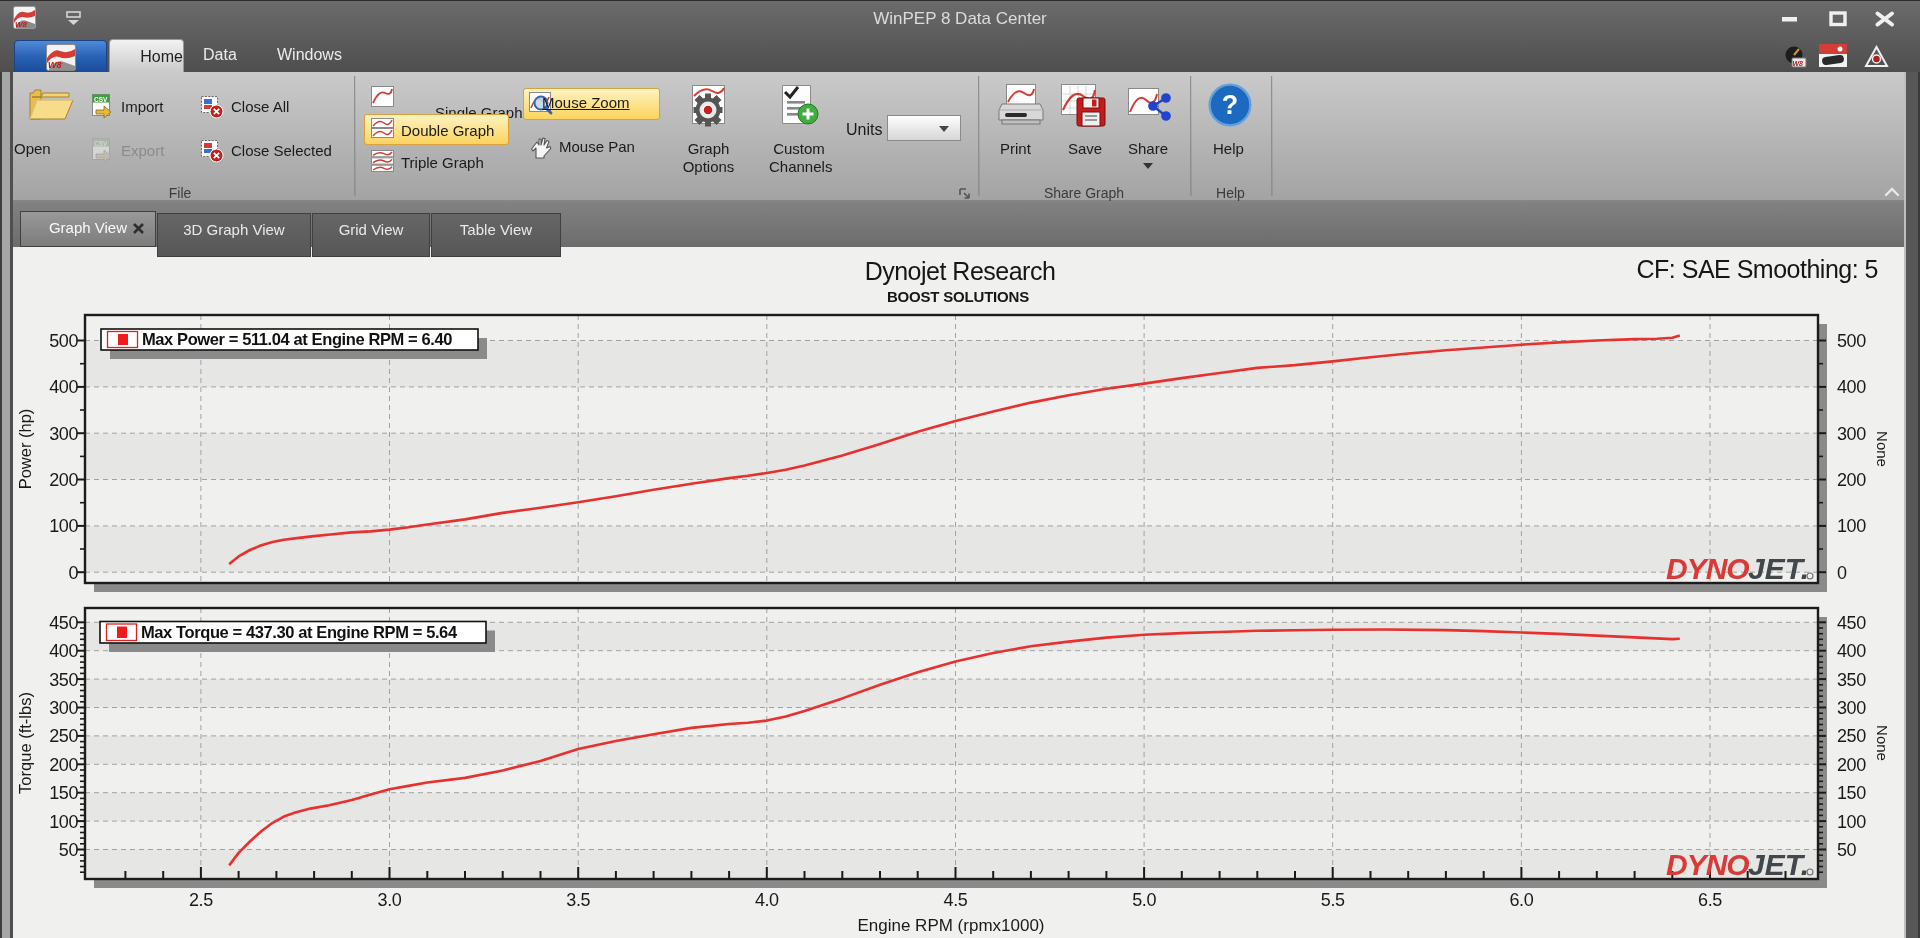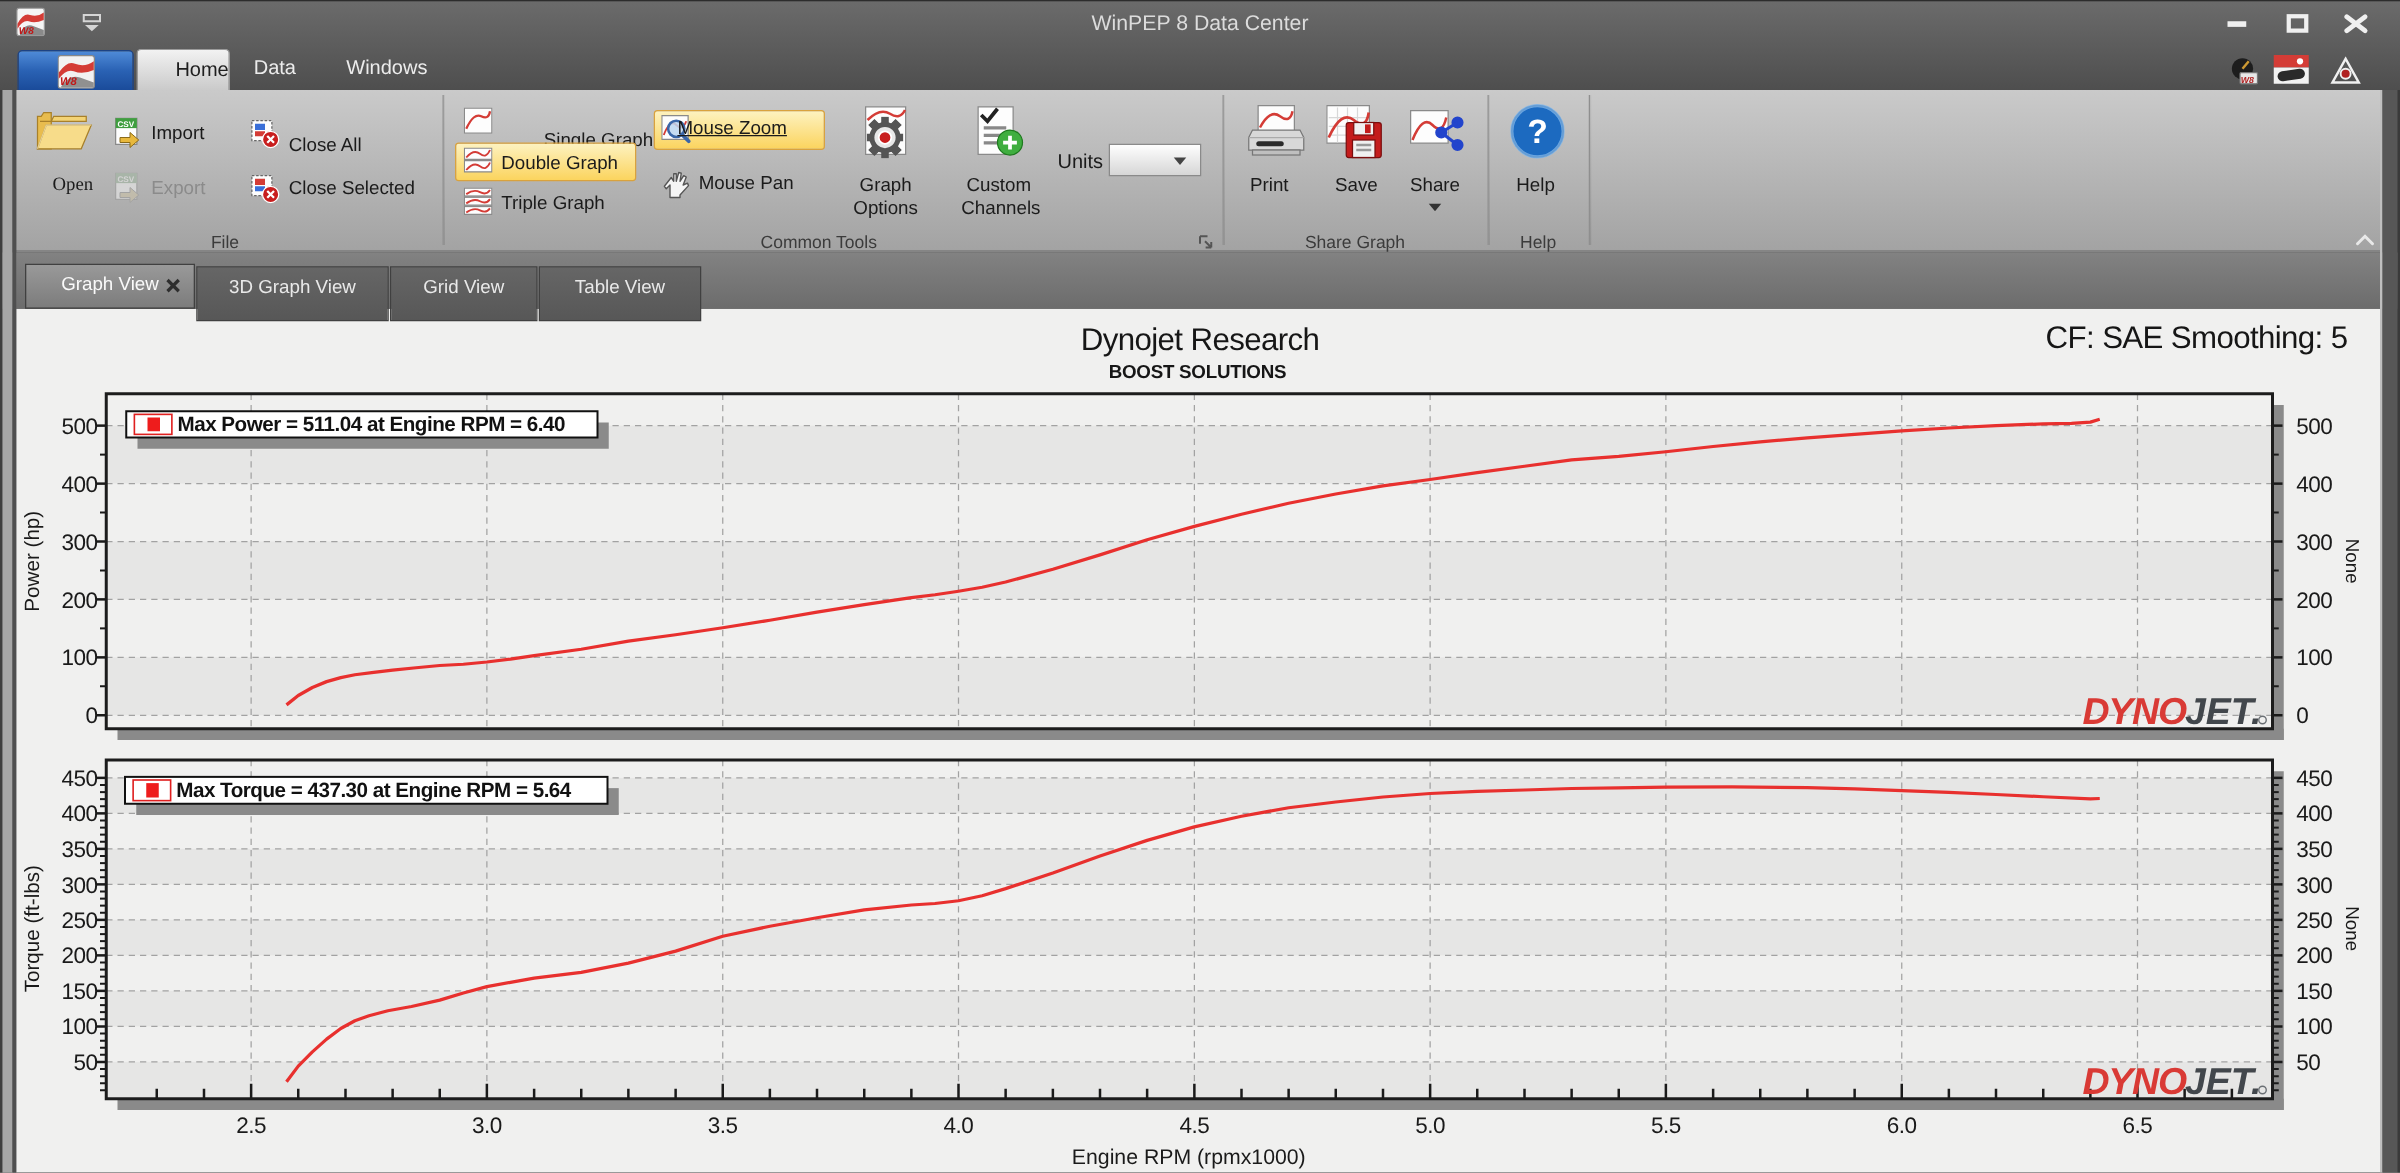--- a/index.html
+++ b/index.html
@@ -353,21 +353,21 @@
 </div>
 
 <div id="ribbon">
     <div style="position:absolute;left:-13px;top:0;width:1920px;height:130px">
 <svg class="abs" style="left:27px;top:13px" width="47" height="40">
 <path d="M3 8 L3 34 L14 34 L14 5 L8 5 L6 8 Z" fill="#e8bc4e" stroke="#a8802a"></path>
 <path d="M5 12 L42 12 L42 8 L16 8 L14 12 Z" fill="#f3d375" stroke="#a8802a"></path>
 <path d="M3 34 L10 15 L46 15 L38 34 Z" fill="#f7dc8a" stroke="#a8802a"></path>
 <path d="M3 34 L10 15 L46 15" fill="none" stroke="#fff2c0" stroke-width="1" opacity="0.7"></path>
 </svg>
-<div class="abs btxt" style="left:42px;top:68px;font-family:Liberation Serif, serif;">Open</div>
+<div class="abs btxt" style="left:14px;top:68px;">Open</div>
 <svg class="abs" style="left:88px;top:22px" width="27" height="25">
 <rect x="4.5" y="0.5" width="17" height="21" fill="#fdfdfd" stroke="#8a8a8a"></rect>
 <rect x="4.5" y="0.5" width="17" height="8" fill="#3f9e3f"></rect>
 <text x="6" y="7.5" font-size="6.5" font-weight="bold" fill="#fff">CSV</text>
 <path d="M8 16 L16 16 L16 12 L23 18 L16 24 L16 20 L8 20 Z" fill="#e8b83c" stroke="#8a6a18" stroke-width="0.8"></path>
 </svg>
 <div class="abs btxt" style="left:121px;top:26px;">Import</div>
 <svg class="abs" style="left:88px;top:66px" width="27" height="25" opacity="0.55">
 <rect x="4.5" y="0.5" width="17" height="21" fill="#f2f2f2" stroke="#9a9a9a"></rect>
 <rect x="4.5" y="0.5" width="17" height="8" fill="#9fb59f"></rect>
@@ -375,21 +375,21 @@
 <path d="M8 16 L16 16 L16 12 L23 18 L16 24 L16 20 L8 20 Z" fill="#cfc5a8" stroke="#999" stroke-width="0.8"></path>
 </svg>
 <div class="abs btxt" style="left:121px;top:70px;color:#8b8b8b">Export</div>
 <svg class="abs" style="left:199px;top:22px" width="26" height="25">
 <rect x="2.5" y="2.5" width="16" height="16" fill="#fdfdfd" stroke="#666" stroke-dasharray="2 1.4"></rect>
 <rect x="5" y="5" width="8" height="5" fill="#3a6fd8"></rect>
         <rect x="5" y="11" width="8" height="4" fill="#d43c36"></rect>
 <circle cx="17.5" cy="17.5" r="6.5" fill="#c81e1e" stroke="#fff" stroke-width="1"></circle>
 <path d="M14.8 14.8 L20.2 20.2 M20.2 14.8 L14.8 20.2" stroke="#fff" stroke-width="1.8"></path>
 </svg>
-<div class="abs btxt" style="left:231px;top:36px;text-align:center;">Close All</div>
+<div class="abs btxt" style="left:231px;top:26px;text-align:center;">Close All</div>
 <svg class="abs" style="left:199px;top:66px" width="26" height="25">
 <rect x="2.5" y="2.5" width="16" height="16" fill="#fdfdfd" stroke="#666" stroke-dasharray="2 1.4"></rect>
 <rect x="5" y="5" width="8" height="5" fill="#d43c36"></rect>
         <rect x="5" y="11" width="8" height="4" fill="#3a6fd8"></rect>
 <circle cx="17.5" cy="17.5" r="6.5" fill="#c81e1e" stroke="#fff" stroke-width="1"></circle>
 <path d="M14.8 14.8 L20.2 20.2 M20.2 14.8 L14.8 20.2" stroke="#fff" stroke-width="1.8"></path>
 </svg>
 <div class="abs btxt" style="left:231px;top:70px;">Close Selected</div>
 <div class="glabel" style="left:60px;width:240px">File</div>
 <div class="gsep" style="left:354px"></div>
@@ -457,21 +457,20 @@
 <circle cx="34" cy="30" r="10" fill="#3fae3f" stroke="#1e7a1e"></circle>
 <path d="M34 24.5 L34 35.5 M28.5 30 L39.5 30" stroke="#fff" stroke-width="3"></path>
 </svg>
 <div class="abs btxt" style="left:769px;top:68px;text-align:center;width:60px;line-height:18px">Custom<br>Channels</div>
 <div class="abs btxt" style="left:846px;top:49px;font-size:16px">Units</div>
 <div class="abs" style="left:887px;top:43px;width:74px;height:26px;background:linear-gradient(#fefefe,#d6d6d6);border:1px solid #8a8a8a">
 <svg class="abs" style="left:50px;top:9px" width="14" height="9">
           <path d="M1 1 L11 1 L6 7 Z" fill="#444"></path>
         </svg>
       </div>
-<div class="glabel" style="left:380px;width:550px">Common Tools</div>
 <svg class="abs" style="left:958px;top:115px" width="14" height="14">
 <path d="M2 2 L8 2 M2 2 L2 8" stroke="#555" stroke-width="1.6"></path>
 <path d="M6 6 L11 11 M11 11 L11 6.5 M11 11 L6.5 11" stroke="#555" stroke-width="1.6"></path>
       </svg>
 <div class="gsep" style="left:978px"></div>
 <svg class="abs" style="left:998px;top:12px" width="46" height="44">
 <rect x="8.5" y="0.5" width="29" height="20" fill="#fdfdfd" stroke="#8a8a8a"></rect>
 <path d="M10 18 Q18 3 26 9 T36 5" fill="none" stroke="#d43c36" stroke-width="2"></path>
 <path d="M10 18 L10 12 L36 12 L36 18 Z" fill="#e8e8e8" opacity="0"></path>
 <path d="M4 20 L42 20 L45 26 L45 36 L1 36 L1 26 Z" fill="#d8d8d8" stroke="#777"></path>

